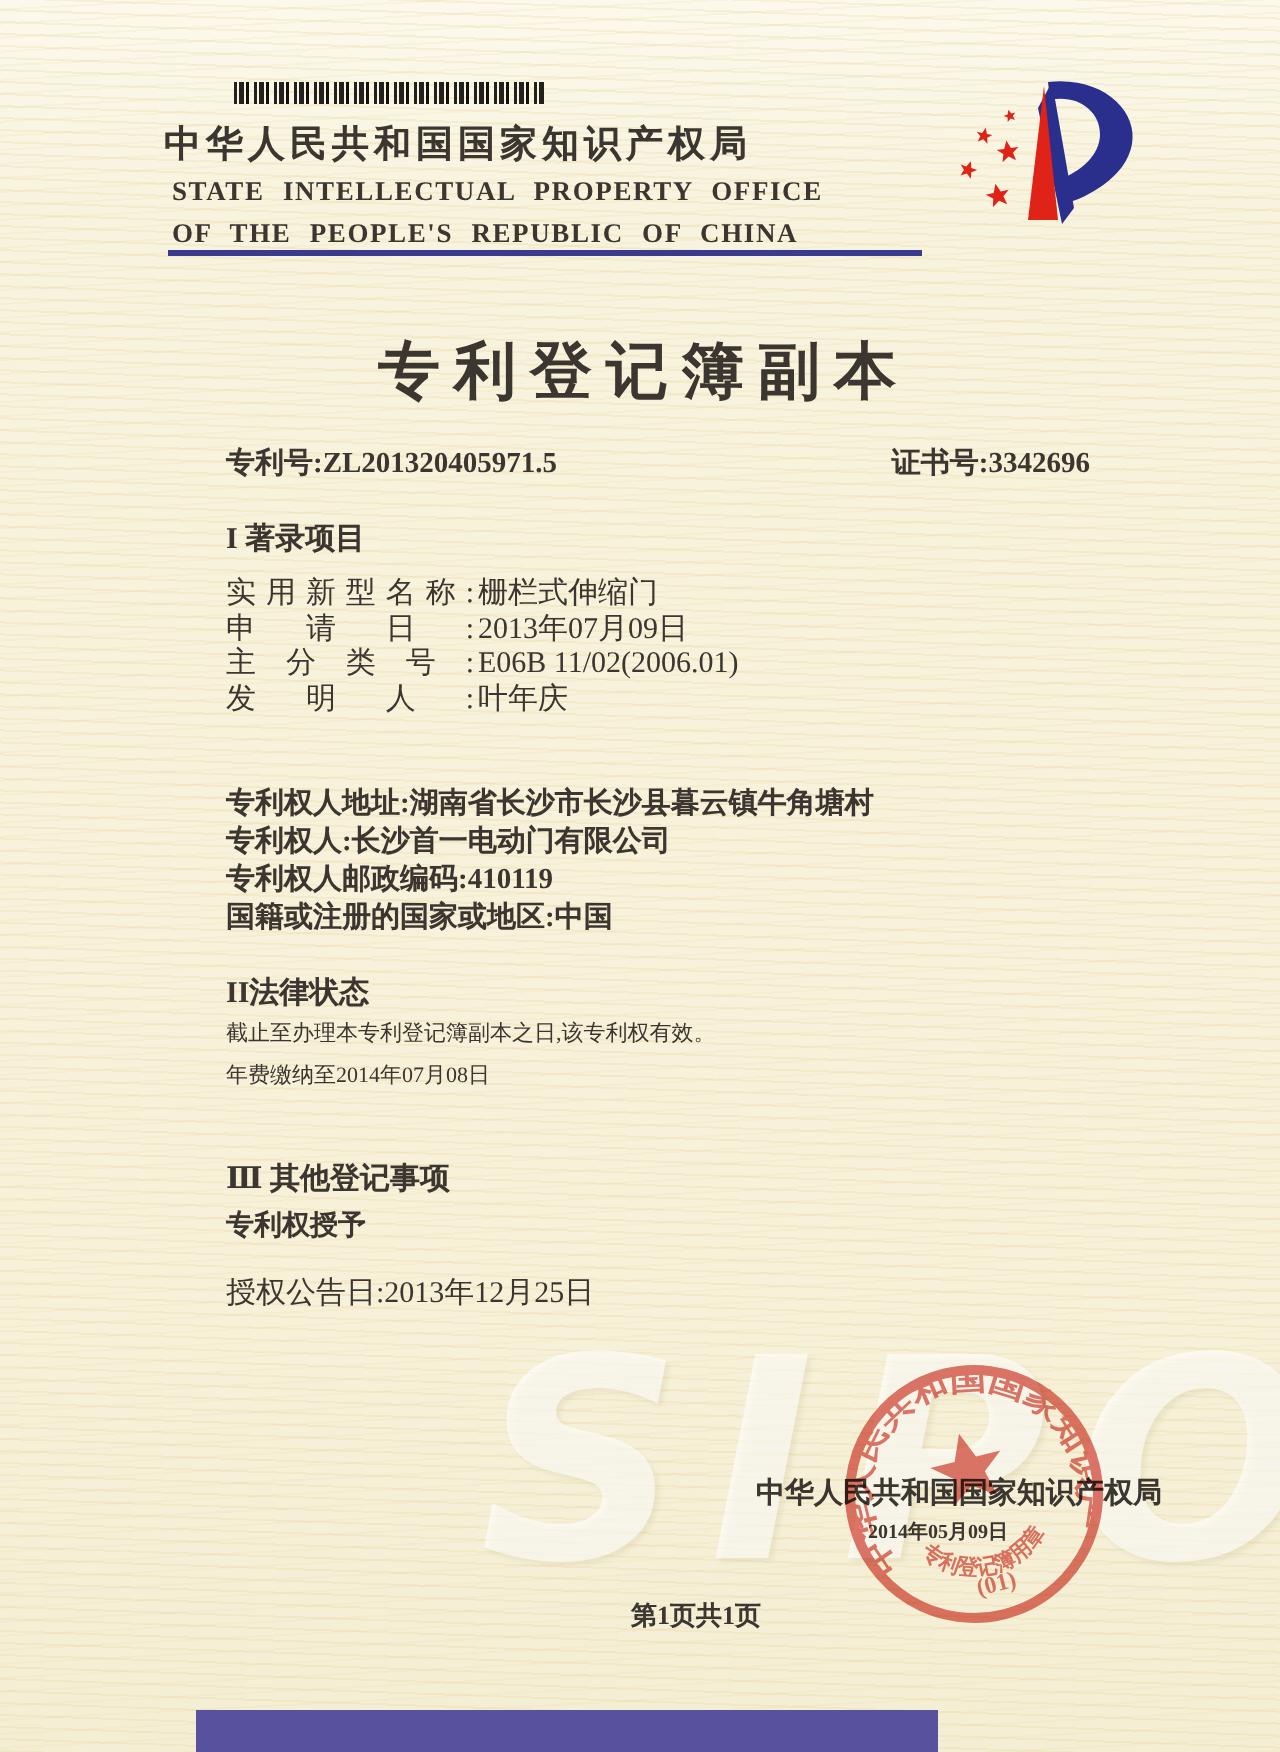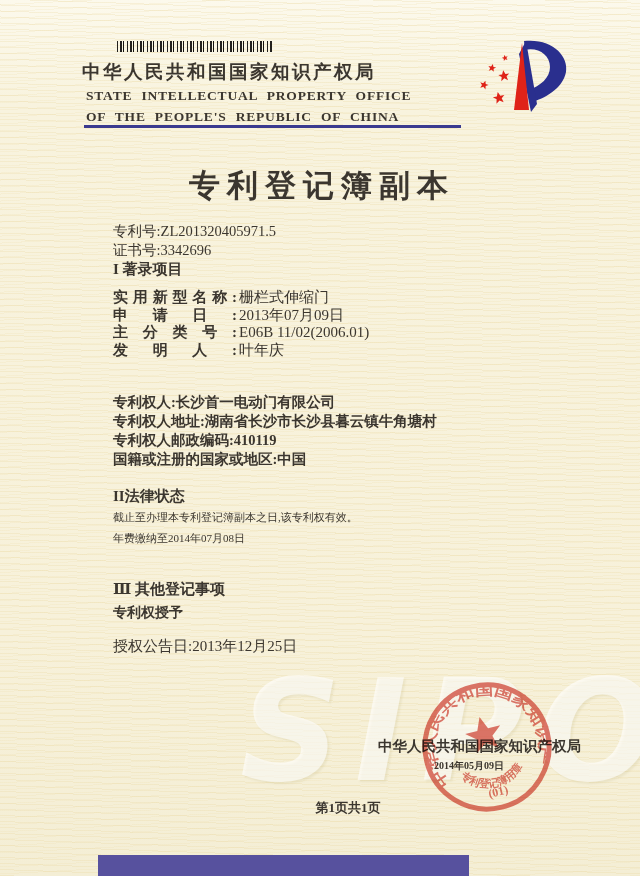--- a/index.html
+++ b/index.html
@@ -24,26 +24,26 @@
     background:repeating-linear-gradient(90deg,#23211e 0 1.4px,rgba(0,0,0,0) 1.4px 2.6px,
       #23211e 2.6px 5px,rgba(0,0,0,0) 5px 6.2px,#14120f 6.2px 7.3px,rgba(0,0,0,0) 7.3px 10px);}
   .office-cn{left:82px;top:59px;font-size:18.5px;font-weight:700;letter-spacing:2.5px;white-space:nowrap;}
   .office-en{left:86px;font-size:13.5px;font-weight:700;letter-spacing:.8px;word-spacing:5px;white-space:nowrap;}
   .en1{top:88px;} .en2{top:109px;}
   .rule{left:84px;top:125px;width:377px;height:3px;background:var(--c-rule_blue);}
   .logo{left:468px;top:34px;}
   .doc-title{left:0;right:0;top:165px;text-align:center;padding-left:4px;
     font-size:31px;font-weight:700;letter-spacing:7px;white-space:nowrap;}
   .meta{left:113px;top:222px;width:432px;display:flex;justify-content:space-between;
-    font-size:14.5px;font-weight:400;white-space:nowrap;flex-direction:column;}
+    font-size:14.5px;font-weight:700;white-space:nowrap;}
   .sec-head{font-size:15px;font-weight:700;white-space:nowrap;}
   .h1{left:113px;top:260px;} 
   .rows{left:113px;top:289px;font-size:15px;}
   .brow{height:17.6px;line-height:17.6px;white-space:nowrap;}
-  .blabel{display:inline-block;width:124px;text-align:justify;text-align-last:justify;font-weight:700;vertical-align:top;}
+  .blabel{display:inline-block;width:124px;text-align:justify;text-align-last:justify;font-weight:400;vertical-align:top;}
   .bvalue{margin-left:2px;font-weight:500;}
   .patentee{left:113px;top:393px;font-size:14.5px;font-weight:600;line-height:19px;white-space:nowrap;}
   .h2{left:113px;top:487px;}
   .sec2lines{left:113px;top:507px;font-size:11px;line-height:20.5px;font-weight:500;white-space:nowrap;}
   .h3{left:113px;top:580px;}
   .sub3{left:113px;top:604px;font-size:14px;font-weight:700;white-space:nowrap;}
   .line3{left:113px;top:637px;font-size:15px;font-weight:500;white-space:nowrap;}
   .issuer-office{left:378px;top:737px;width:202px;text-align:center;font-size:14.5px;font-weight:700;white-space:nowrap;}
   .issuer-date{left:368px;top:759px;width:202px;text-align:center;font-size:10px;font-weight:600;white-space:nowrap;}
   .stamp{left:417px;top:677px;}
@@ -98,22 +98,22 @@
     </div>
     <div class="brow">
       <span class="blabel">主分类号:</span><span class="bvalue">E06B 11/02(2006.01)</span>
     </div>
     <div class="brow">
       <span class="blabel">发明人:</span><span class="bvalue">叶年庆</span>
     </div>
   </div>
 
   <div class="abs patentee">
+    <div>专利权人地址:湖南省长沙市长沙县暮云镇牛角塘村</div>
     <div>专利权人:长沙首一电动门有限公司</div>
-    <div>专利权人地址:湖南省长沙市长沙县暮云镇牛角塘村</div>
     <div>专利权人邮政编码:410119</div>
     <div>国籍或注册的国家或地区:中国</div>
   </div>
 
   <div class="abs sec-head h2">II法律状态</div>
   <div class="abs sec2lines">
     <div>截止至办理本专利登记簿副本之日,该专利权有效。</div>
     <div>年费缴纳至2014年07月08日</div>
   </div>
 

